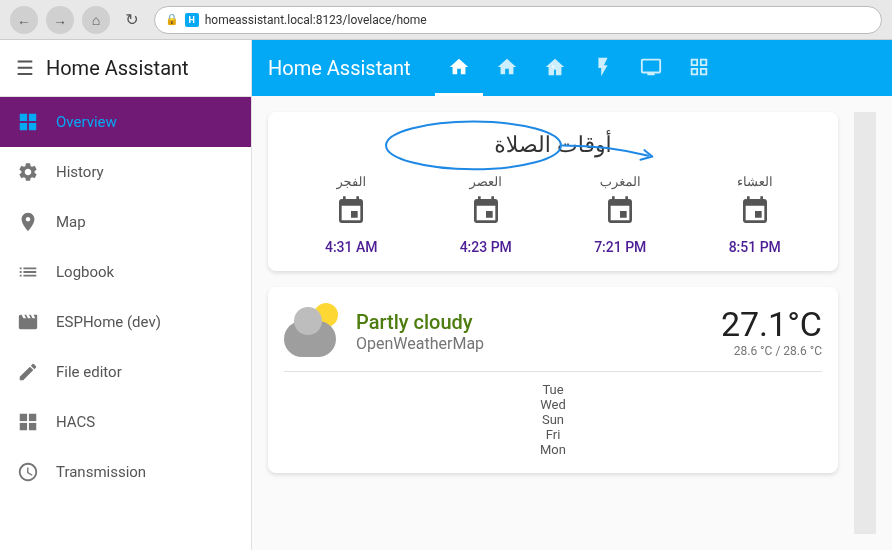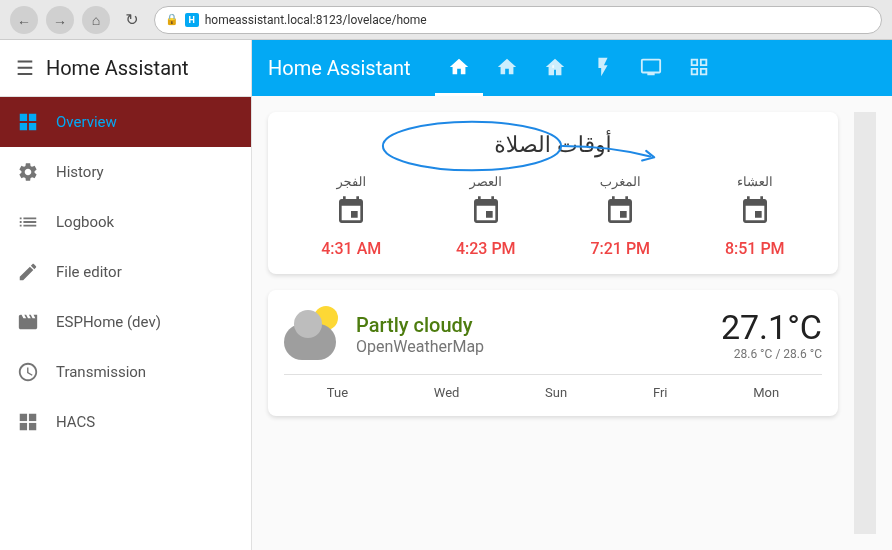--- a/index.html
+++ b/index.html
@@ -83,21 +83,21 @@
       display: flex;
       align-items: center;
       padding: 14px 16px;
       gap: 16px;
       cursor: pointer;
       color: #555;
       font-size: 15px;
       transition: background 0.15s;
     }
     .nav-item.active {
-      background: #7f1d1d;
+      background: #701a75;
       color: #03a9f4;
     }
     .nav-item.active .nav-icon { color: #03a9f4; }
     .nav-icon { font-size: 20px; color: #757575; width: 24px; display: flex; align-items: center; justify-content: center; }
     .nav-label { font-size: 15px; }
 
     
     .main-content {
       flex: 1;
       display: flex;
@@ -191,22 +191,22 @@
     .prayer-name {
       font-size: 13px;
       color: #555;
       direction: rtl;
     }
     .prayer-icon {
       font-size: 26px;
       color: #555;
     }
     .prayer-time-val {
-      font-size: 16px;
-      color: #ef4444;
+      font-size: 14px;
+      color: #4c1d95;
       font-weight: 500;
     }
 
     
     .weather-card {
       background: white;
       border-radius: 8px;
       box-shadow: 0 2px 4px rgba(0,0,0,0.12);
       padding: 16px;
     }
@@ -247,20 +247,21 @@
     .weather-condition { font-size: 20px; font-weight: 500; color: #4d7c0f; }
     .weather-source { font-size: 16px; color: #757575; }
     .weather-temp { font-size: 34px; font-weight: 400; color: #212121; text-align: right; }
     .weather-range { font-size: 12px; color: #757575; text-align: right; }
 
     .weather-days {
       display: flex;
       justify-content: space-around;
       border-top: 1px solid #e0e0e0;
       padding-top: 10px;
+      flex-direction: column;
     }
     .weather-day { text-align: center; font-size: 13px; color: #555; }
 
     
     .annotation-svg {
       position: absolute;
       top: 0; left: 0;
       width: 100%; height: 100%;
       pointer-events: none;
       overflow: visible;
@@ -301,68 +302,76 @@
 
       <div class="nav-item">
         <span class="nav-icon">
           <svg width="22" height="22" viewBox="0 0 24 24" fill="#757575">
               <path d="M19.14,12.94c0.04-0.3,0.06-0.61,0.06-0.94c0-0.32-0.02-0.64-0.07-0.94l2.03-1.58c0.18-0.14,0.23-0.41,0.12-0.61l-1.92-3.32c-0.12-0.22-0.37-0.29-0.59-0.22l-2.39,0.96c-0.5-0.38-1.03-0.7-1.62-0.94L14.4,2.81c-0.04-0.24-0.24-0.41-0.48-0.41h-3.84c-0.24,0-0.43,0.17-0.47,0.41L9.25,5.35C8.66,5.59,8.12,5.92,7.63,6.29L5.24,5.33c-0.22-0.08-0.47,0-0.59,0.22L2.74,8.87C2.62,9.08,2.66,9.34,2.86,9.48l2.03,1.58C4.84,11.36,4.8,11.69,4.8,12s0.02,0.64,0.07,0.94l-2.03,1.58c-0.18,0.14-0.23,0.41-0.12,0.61l1.92,3.32c0.12,0.22,0.37,0.29,0.59,0.22l2.39-0.96c0.5,0.38,1.03,0.7,1.62,0.94l0.36,2.54c0.05,0.24,0.24,0.41,0.48,0.41h3.84c0.24,0,0.44-0.17,0.47-0.41l0.36-2.54c0.59-0.24,1.13-0.56,1.62-0.94l2.39,0.96c0.22,0.08,0.47,0,0.59-0.22l1.92-3.32c0.12-0.22,0.07-0.47-0.12-0.61L19.14,12.94z M12,15.6c-1.98,0-3.6-1.62-3.6-3.6s1.62-3.6,3.6-3.6s3.6,1.62,3.6,3.6S13.98,15.6,12,15.6z"></path>
             </svg>
         </span>
         <span class="nav-label">History</span>
       </div>
 
+      <div class="nav-item">
+        <span class="nav-icon">
+          <svg width="22" height="22" viewBox="0 0 24 24" fill="#757575">
+              <path d="M12 2C8.13 2 5 5.13 5 9c0 5.25 7 13 7 13s7-7.75 7-13c0-3.87-3.13-7-7-7zm0 9.5c-1.38 0-2.5-1.12-2.5-2.5s1.12-2.5 2.5-2.5 2.5 1.12 2.5 2.5-1.12 2.5-2.5 2.5z"></path>
+            </svg>
+        </span>
+        <span class="nav-label">Map</span>
+      </div>
 
       <div class="nav-item">
         <span class="nav-icon">
           <svg width="22" height="22" viewBox="0 0 24 24" fill="#757575">
               <path d="M3 13h2v-2H3v2zm0 4h2v-2H3v2zm0-8h2V7H3v2zm4 4h14v-2H7v2zm0 4h14v-2H7v2zM7 7v2h14V7H7z"></path>
             </svg>
         </span>
         <span class="nav-label">Logbook</span>
       </div>
 
 
       <div class="nav-item">
         <span class="nav-icon">
           <svg width="22" height="22" viewBox="0 0 24 24" fill="#757575">
+              <path d="M18 4l2 4h-3l-2-4h-2l2 4h-3l-2-4H8l2 4H7L5 4H4c-1.1 0-1.99.9-1.99 2L2 18c0 1.1.9 2 2 2h16c1.1 0 2-.9 2-2V4h-4z"></path>
+            </svg>
+        </span>
+        <span class="nav-label">ESPHome (dev)</span>
+      </div>
+
+      <div class="nav-item">
+        <span class="nav-icon">
+          <svg width="22" height="22" viewBox="0 0 24 24" fill="#757575">
               <path d="M3 17.25V21h3.75L17.81 9.94l-3.75-3.75L3 17.25zM20.71 7.04c.39-.39.39-1.02 0-1.41l-2.34-2.34c-.39-.39-1.02-.39-1.41 0l-1.83 1.83 3.75 3.75 1.83-1.83z"></path>
             </svg>
         </span>
         <span class="nav-label">File editor</span>
-      </div>
-
-      <div class="nav-item">
-        <span class="nav-icon">
-          <svg width="22" height="22" viewBox="0 0 24 24" fill="#757575">
-              <path d="M18 4l2 4h-3l-2-4h-2l2 4h-3l-2-4H8l2 4H7L5 4H4c-1.1 0-1.99.9-1.99 2L2 18c0 1.1.9 2 2 2h16c1.1 0 2-.9 2-2V4h-4z"></path>
-            </svg>
-        </span>
-        <span class="nav-label">ESPHome (dev)</span>
-      </div>
-
-      <div class="nav-item">
-        <span class="nav-icon">
-          <svg width="22" height="22" viewBox="0 0 24 24" fill="#757575">
-              <path d="M11.99 2C6.47 2 2 6.48 2 12s4.47 10 9.99 10C17.52 22 22 17.52 22 12S17.52 2 11.99 2zM12 20c-4.42 0-8-3.58-8-8s3.58-8 8-8 8 3.58 8 8-3.58 8-8 8zm.5-13H11v6l5.25 3.15.75-1.23-4.5-2.67V7z"></path>
-            </svg>
-        </span>
-        <span class="nav-label">Transmission</span>
       </div>
 
       <div class="nav-item">
         <span class="nav-icon">
           <svg width="22" height="22" viewBox="0 0 24 24" fill="#757575">
               <rect x="3" y="3" width="8" height="8"></rect>
               <rect x="13" y="3" width="8" height="8"></rect>
               <rect x="3" y="13" width="8" height="8"></rect>
               <rect x="13" y="13" width="8" height="8"></rect>
             </svg>
         </span>
         <span class="nav-label">HACS</span>
+      </div>
+
+      <div class="nav-item">
+        <span class="nav-icon">
+          <svg width="22" height="22" viewBox="0 0 24 24" fill="#757575">
+              <path d="M11.99 2C6.47 2 2 6.48 2 12s4.47 10 9.99 10C17.52 22 22 17.52 22 12S17.52 2 11.99 2zM12 20c-4.42 0-8-3.58-8-8s3.58-8 8-8 8 3.58 8 8-3.58 8-8 8zm.5-13H11v6l5.25 3.15.75-1.23-4.5-2.67V7z"></path>
+            </svg>
+        </span>
+        <span class="nav-label">Transmission</span>
       </div>
     </nav>
   </div>
 
   <div class="main-content">
 
     <div class="top-bar">
       <span class="top-bar-title">Home Assistant</span>
       <div class="tab-icons">
         <div class="tab-icon-btn active">

